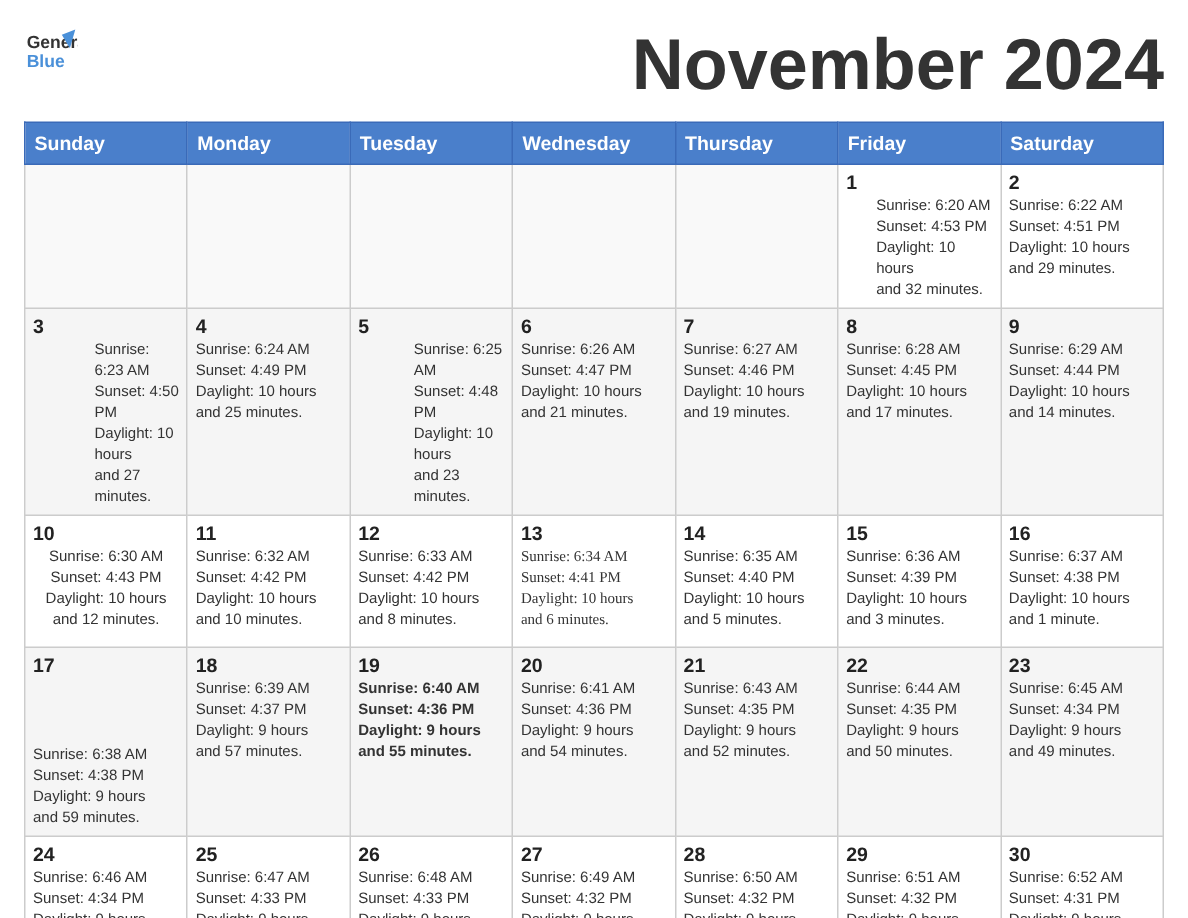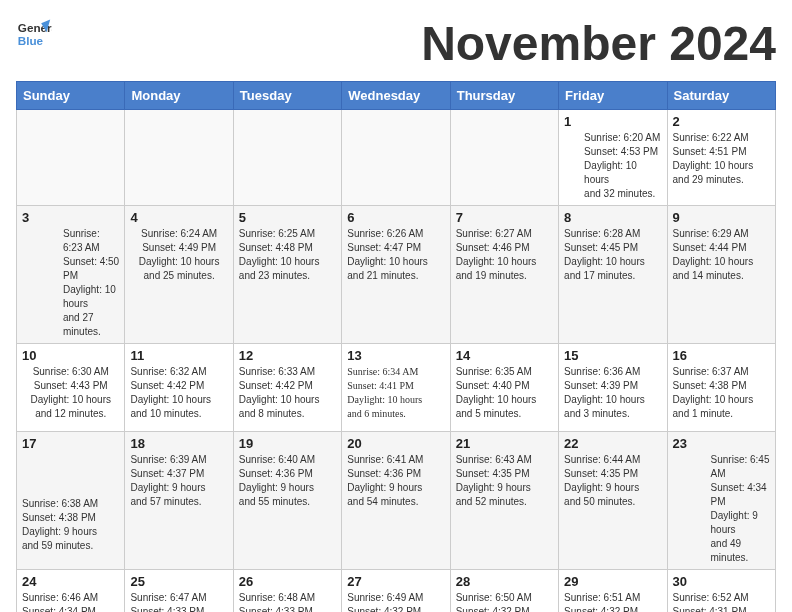--- a/index.html
+++ b/index.html
@@ -130,28 +130,28 @@
       <tr>
         <td>
           <span class="day-number">3</span>
           <div class="cell-info" style="white-space: pre-line; margin-left: 41px;">Sunrise: 6:23 AM
 Sunset: 4:50 PM
 Daylight: 10 hours
 and 27 minutes.</div>
         </td>
         <td>
           <span class="day-number">4</span>
-          <div class="cell-info" style="white-space: pre-line; text-align: center;">Sunrise: 6:24 AM
+          <div class="cell-info" style="white-space: pre-line;">Sunrise: 6:24 AM
 Sunset: 4:49 PM
 Daylight: 10 hours
 and 25 minutes.</div>
         </td>
         <td>
           <span class="day-number">5</span>
-          <div class="cell-info" style="white-space: pre-line;">Sunrise: 6:25 AM
+          <div class="cell-info" style="white-space: pre-line; margin-left: 37px;">Sunrise: 6:25 AM
 Sunset: 4:48 PM
 Daylight: 10 hours
 and 23 minutes.</div>
         </td>
         <td>
           <span class="day-number">6</span>
           <div class="cell-info" style="white-space: pre-line;">Sunrise: 6:26 AM
 Sunset: 4:47 PM
 Daylight: 10 hours
 and 21 minutes.</div>
@@ -239,21 +239,21 @@
         </td>
         <td>
           <span class="day-number">18</span>
           <div class="cell-info" style="white-space: pre-line;">Sunrise: 6:39 AM
 Sunset: 4:37 PM
 Daylight: 9 hours
 and 57 minutes.</div>
         </td>
         <td>
           <span class="day-number">19</span>
-          <div class="cell-info" style="white-space: pre-line;">Sunrise: 6:40 AM
+          <div class="cell-info" style="white-space: pre-line; font-weight: bold;">Sunrise: 6:40 AM
 Sunset: 4:36 PM
 Daylight: 9 hours
 and 55 minutes.</div>
         </td>
         <td>
           <span class="day-number">20</span>
           <div class="cell-info" style="white-space: pre-line;">Sunrise: 6:41 AM
 Sunset: 4:36 PM
 Daylight: 9 hours
 and 54 minutes.</div>
@@ -267,21 +267,21 @@
         </td>
         <td>
           <span class="day-number">22</span>
           <div class="cell-info" style="white-space: pre-line;">Sunrise: 6:44 AM
 Sunset: 4:35 PM
 Daylight: 9 hours
 and 50 minutes.</div>
         </td>
         <td>
           <span class="day-number">23</span>
-          <div class="cell-info" style="white-space: pre-line; margin-left: 38px;">Sunrise: 6:45 AM
+          <div class="cell-info" style="white-space: pre-line;">Sunrise: 6:45 AM
 Sunset: 4:34 PM
 Daylight: 9 hours
 and 49 minutes.</div>
         </td>
       </tr>
       <tr>
         <td>
           <span class="day-number">24</span>
           <div class="cell-info" style="white-space: pre-line;">Sunrise: 6:46 AM
 Sunset: 4:34 PM

